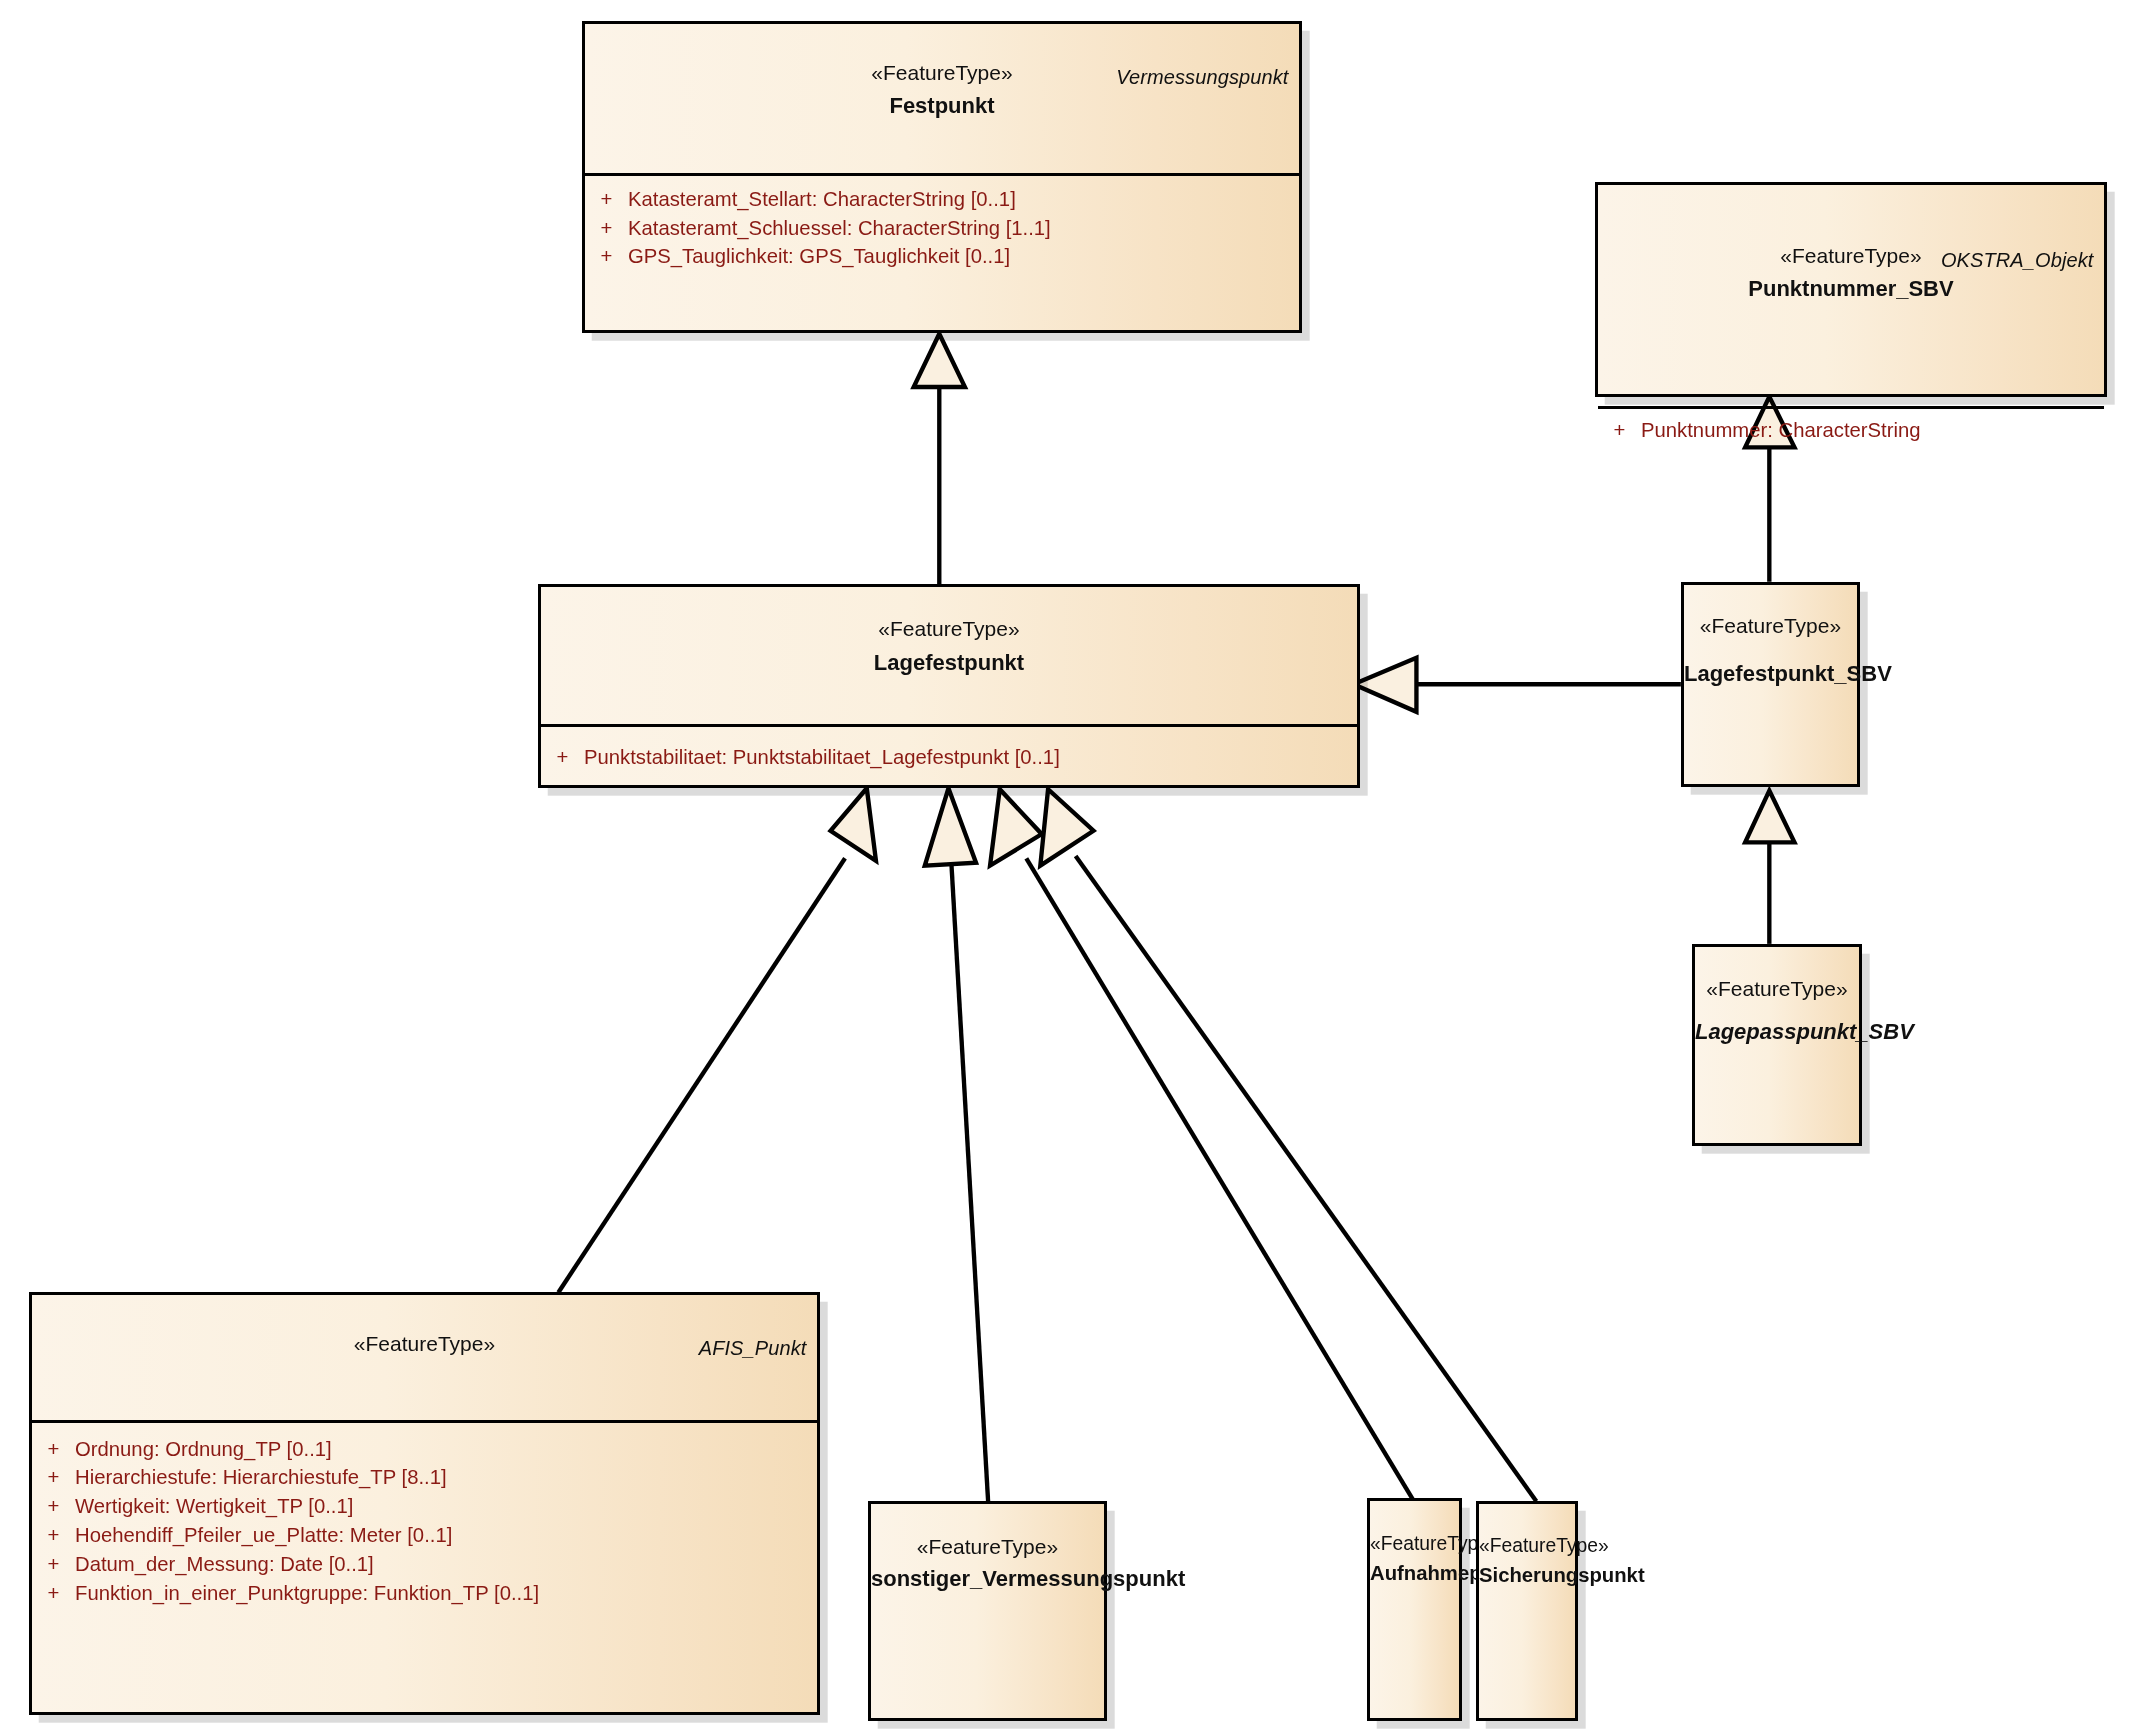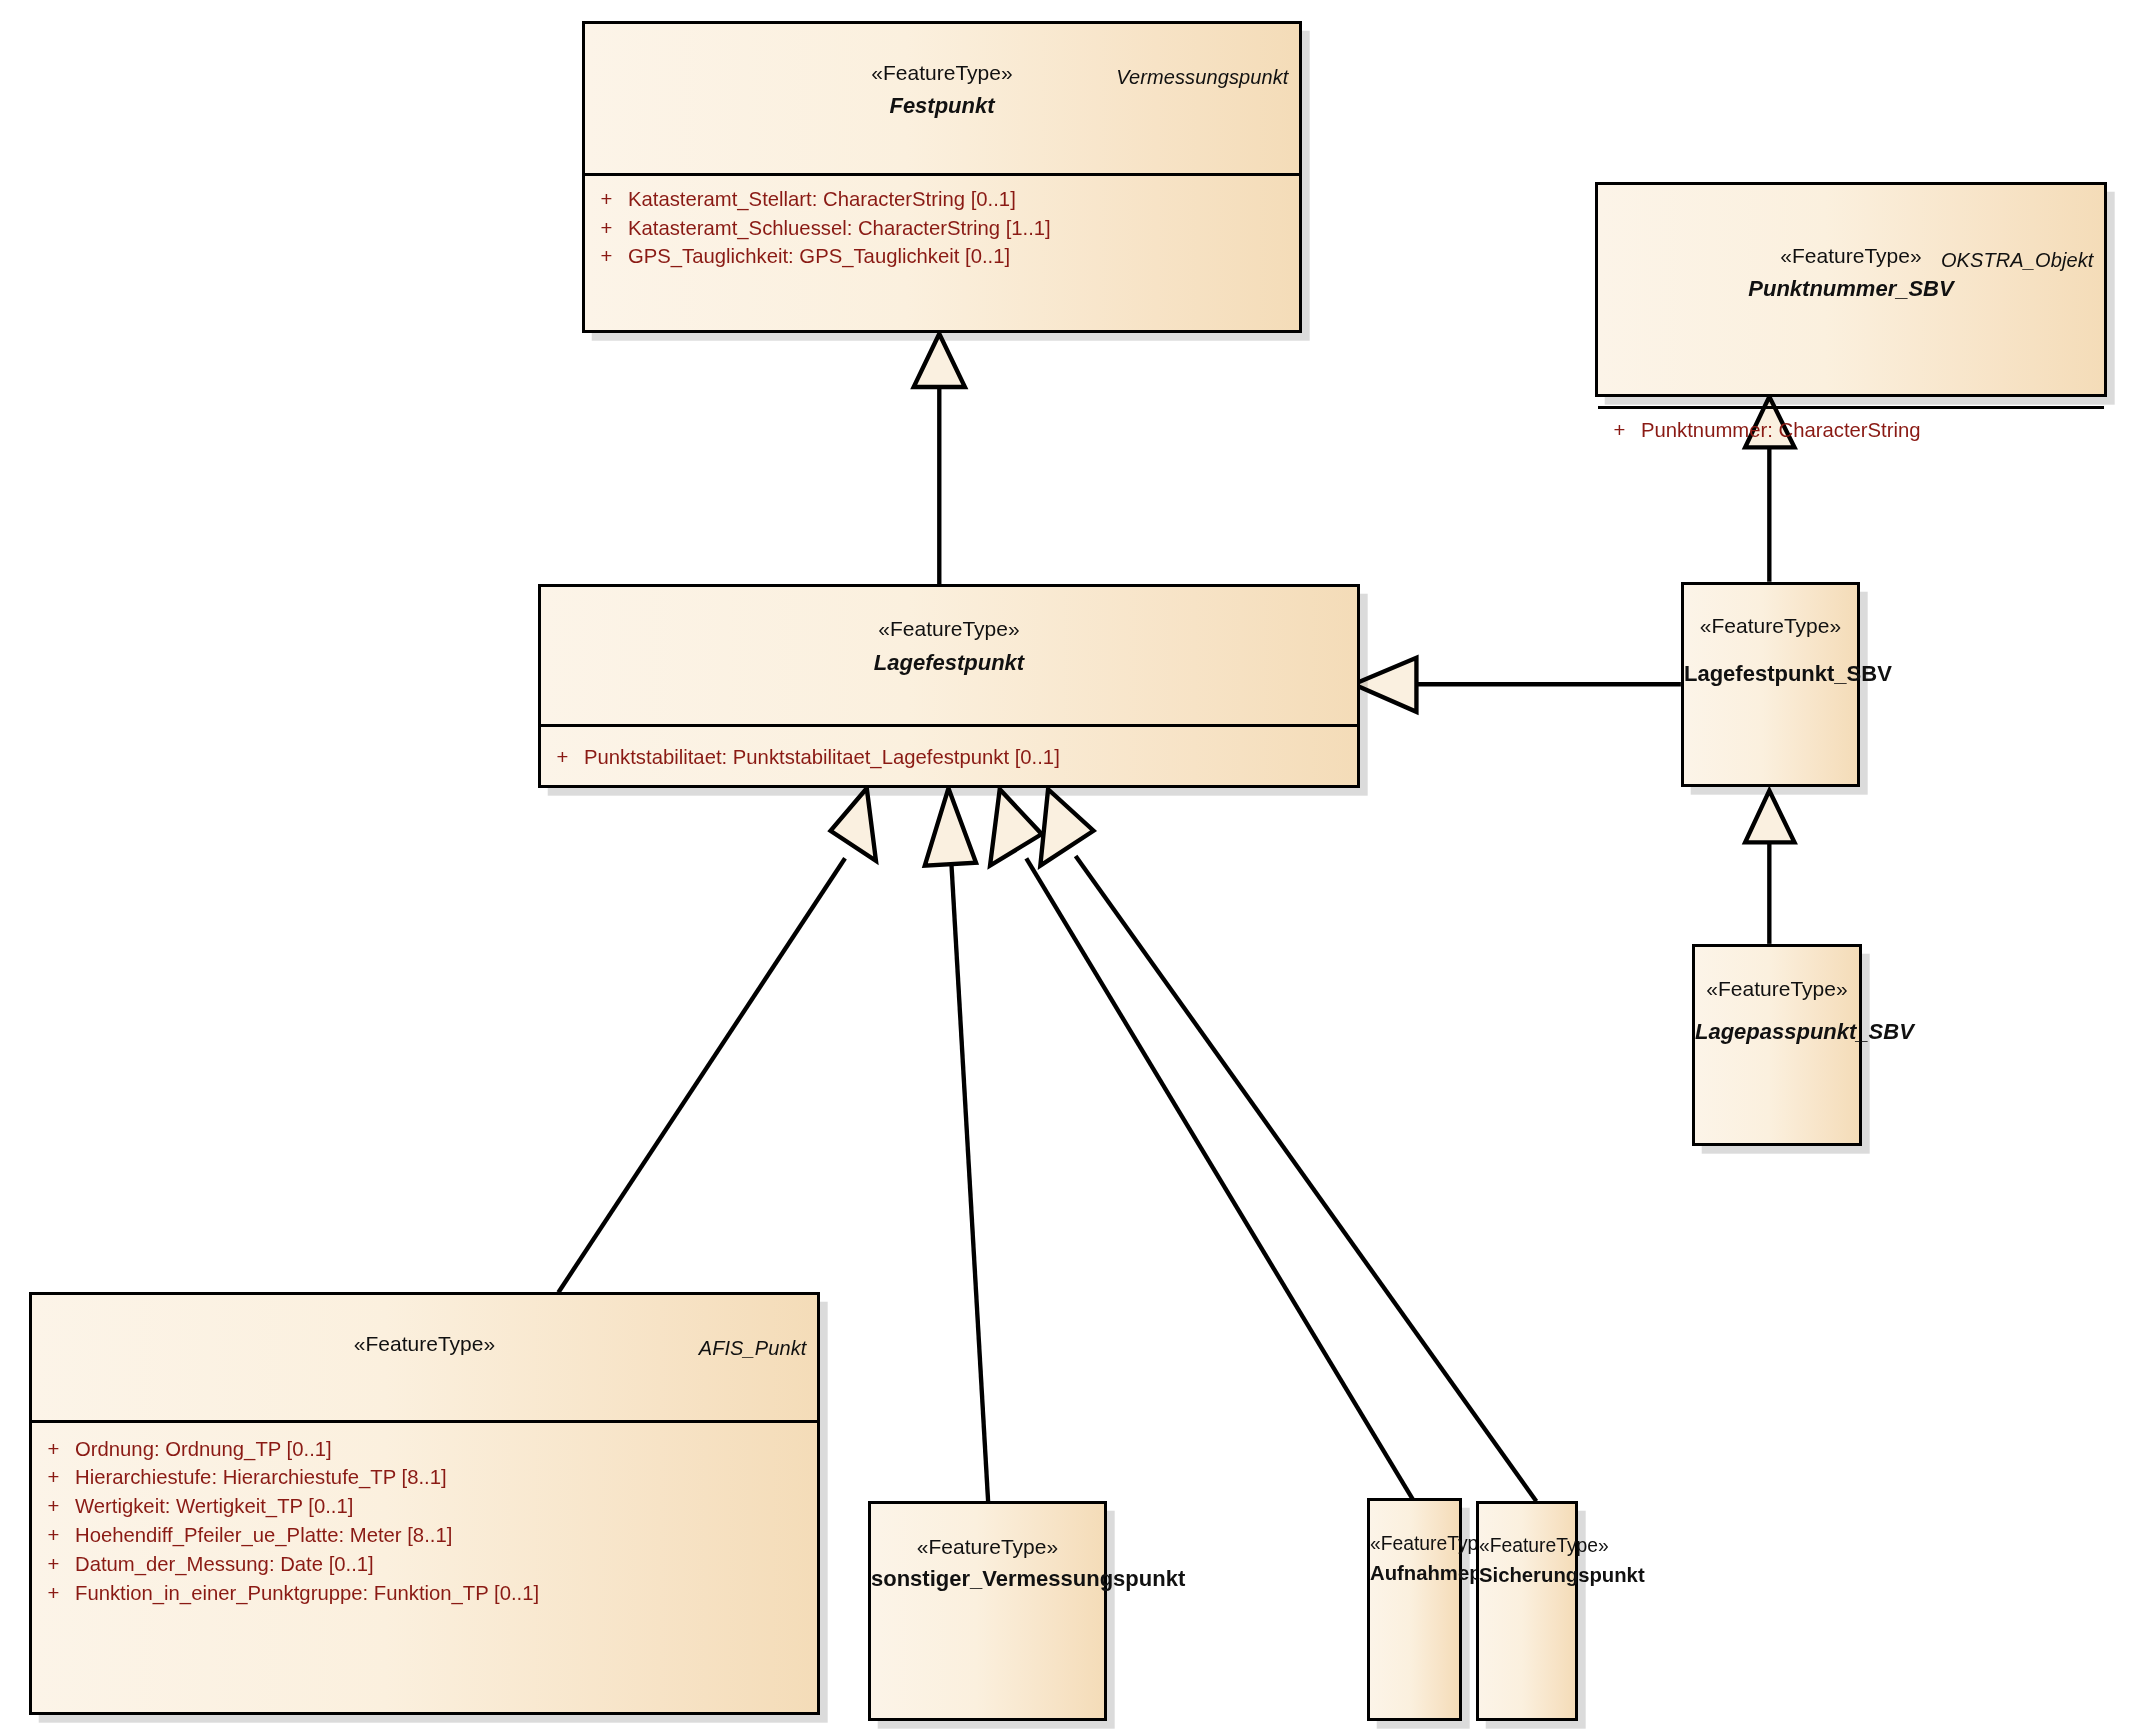--- a/index.html
+++ b/index.html
@@ -10,21 +10,21 @@
 
   .uml-class{position:absolute;box-sizing:border-box;border:3.4px solid #000000;
              background:linear-gradient(to right,#fcf4e8 0%,#fbf0de 45%,#f7e3c6 80%,#f4dcb8 100%);
              box-shadow:8.7px 8.7px 0 -1px rgba(0,0,0,0.14);}
   .compartment-head{position:relative;box-sizing:border-box;}
   .divider{border-top:3.4px solid #000000;}
   .pkg-name{position:absolute;top:4.8px;right:10.6px;font-style:italic;font-size:20px;color:#111;
             white-space:nowrap;letter-spacing:0.1px;}
   .stereo{text-align:center;font-size:21px;color:#111;}
   .cls-name{text-align:center;font-size:22px;font-weight:bold;color:#111;}
-  .cls-name.abstract{font-style:italic;}
+  .cls-name.abstract{}
   .attrs{padding:8.7px 0 0 0;}
   .attr-row{display:flex;align-items:baseline;font-size:20.3px;color:#8a1a14;line-height:1.42;white-space:nowrap;}
   .attr-vis{width:43px;text-align:center;flex:0 0 auto;}
   .attr-txt{flex:1 1 auto;}
 </style>
 </head>
 <body>
 
 <div id="canvas">
 
@@ -133,21 +133,21 @@
       <div class="attr-row">
         <span class="attr-vis">+</span>
         <span class="attr-txt">Hierarchiestufe: Hierarchiestufe_TP [8..1]</span>
       </div>
       <div class="attr-row">
         <span class="attr-vis">+</span>
         <span class="attr-txt">Wertigkeit: Wertigkeit_TP [0..1]</span>
       </div>
       <div class="attr-row">
         <span class="attr-vis">+</span>
-        <span class="attr-txt">Hoehendiff_Pfeiler_ue_Platte: Meter [8..1]</span>
+        <span class="attr-txt">Hoehendiff_Pfeiler_ue_Platte: Meter [0..1]</span>
       </div>
       <div class="attr-row">
         <span class="attr-vis">+</span>
         <span class="attr-txt">Datum_der_Messung: Date [0..1]</span>
       </div>
       <div class="attr-row">
         <span class="attr-vis">+</span>
         <span class="attr-txt">Funktion_in_einer_Punktgruppe: Funktion_TP [0..1]</span>
       </div>
     </div>

